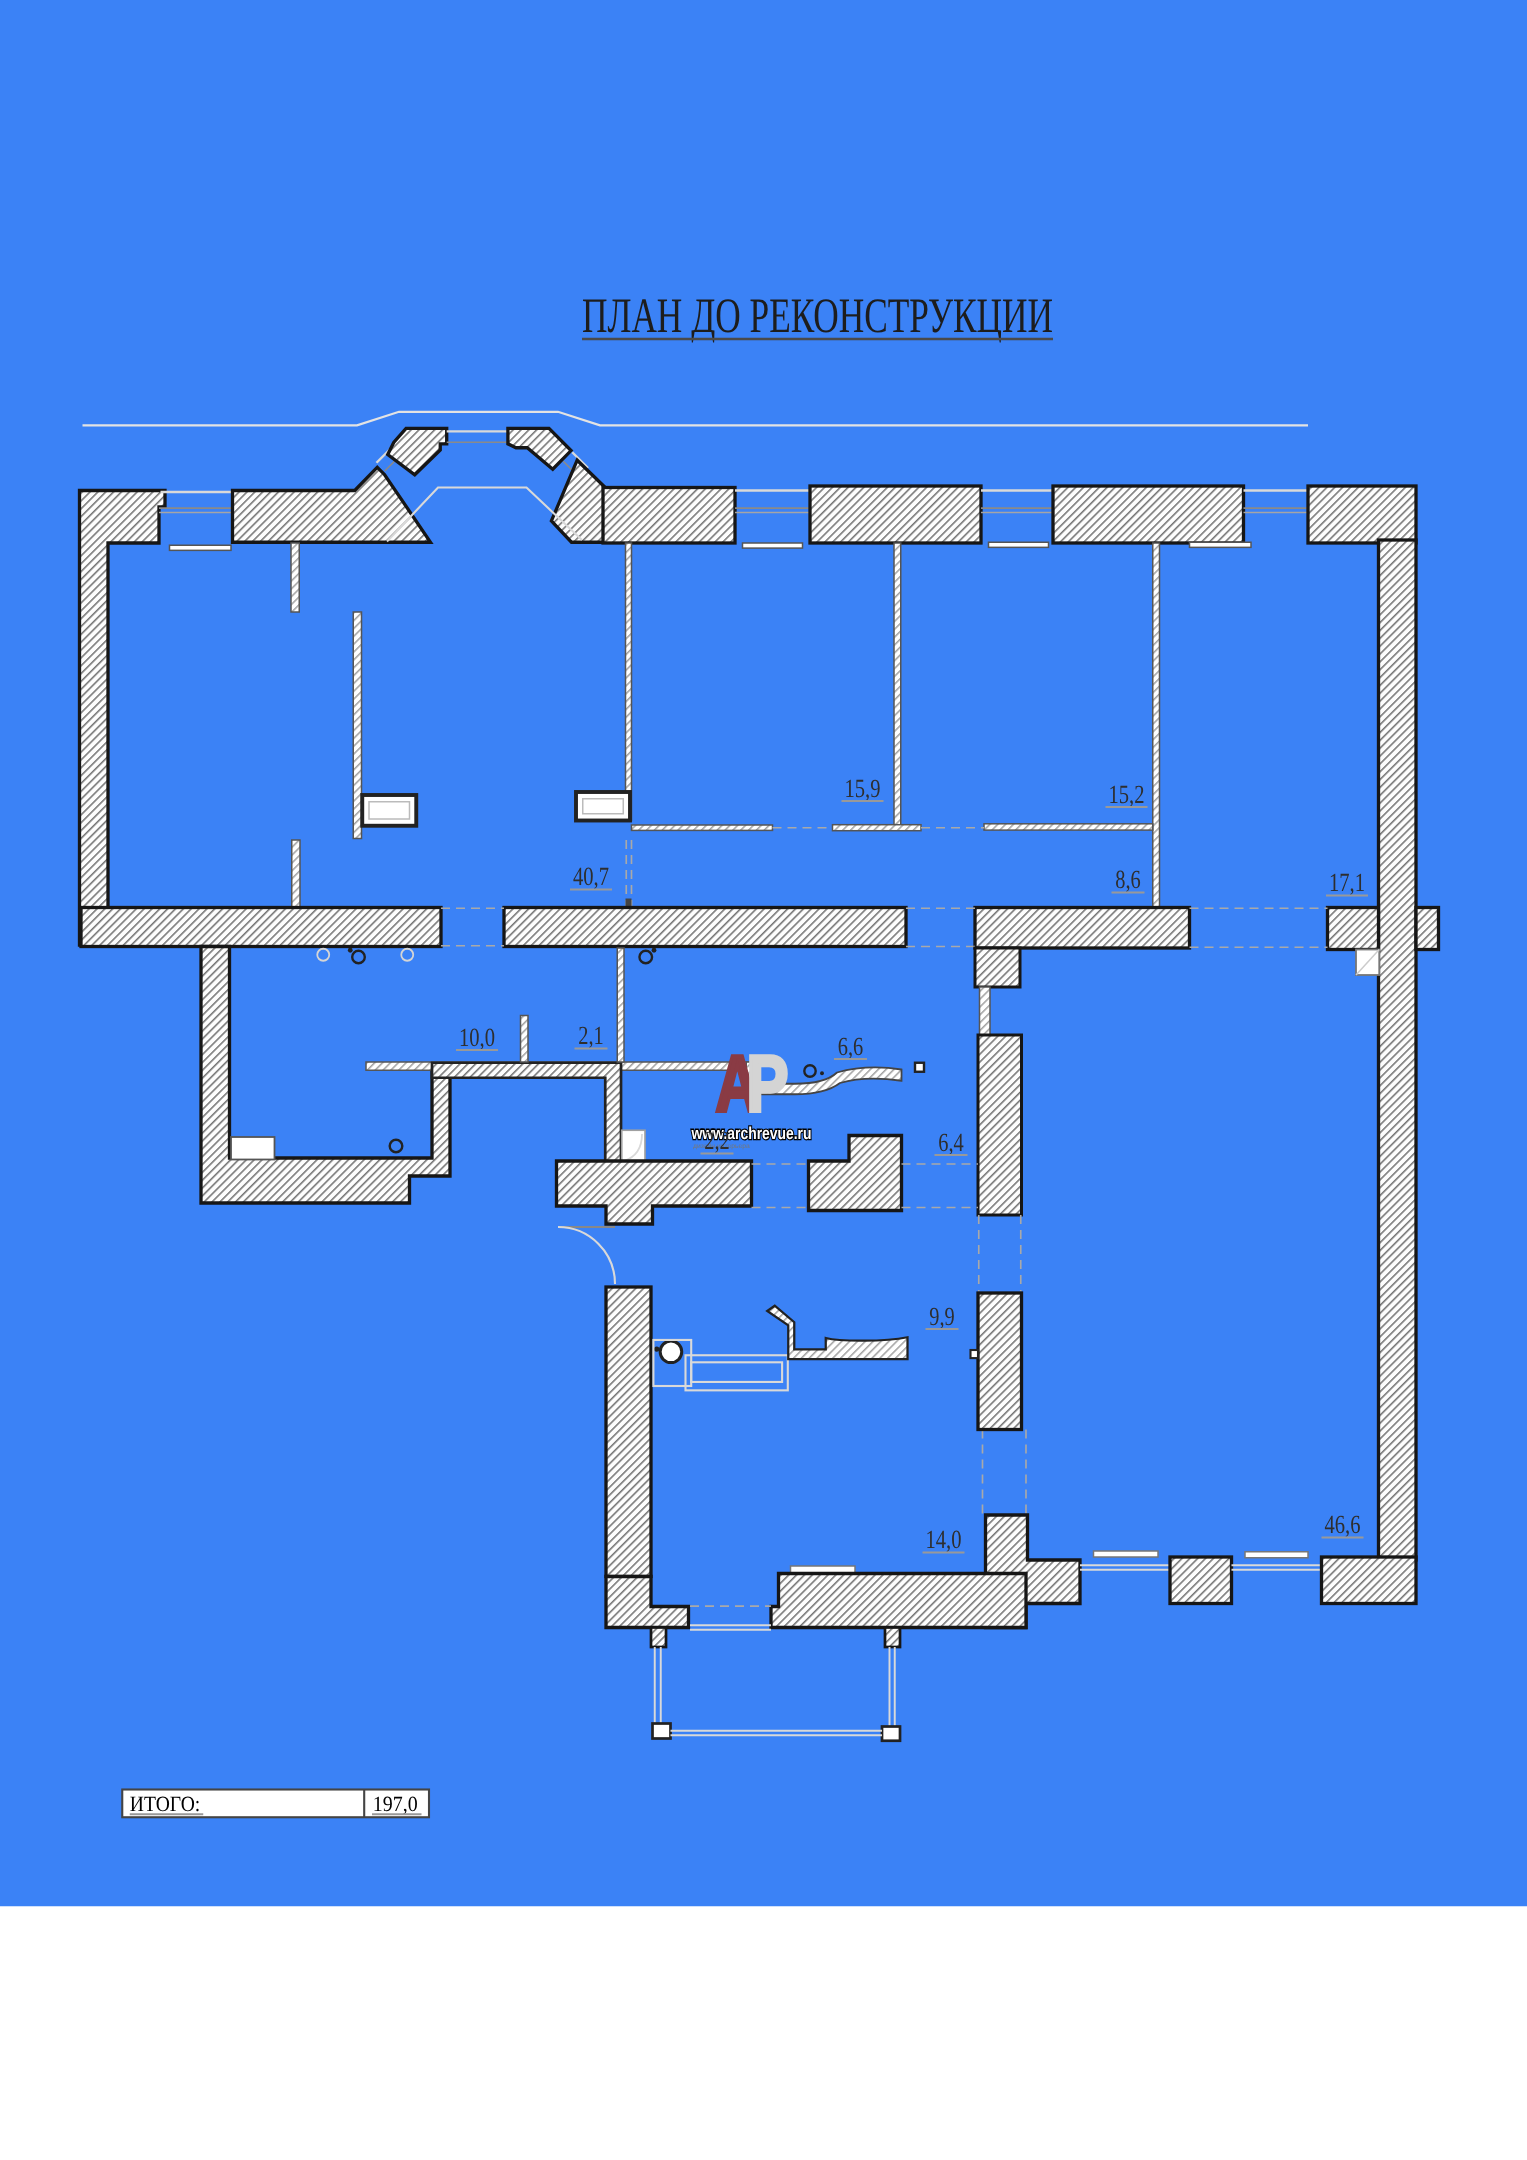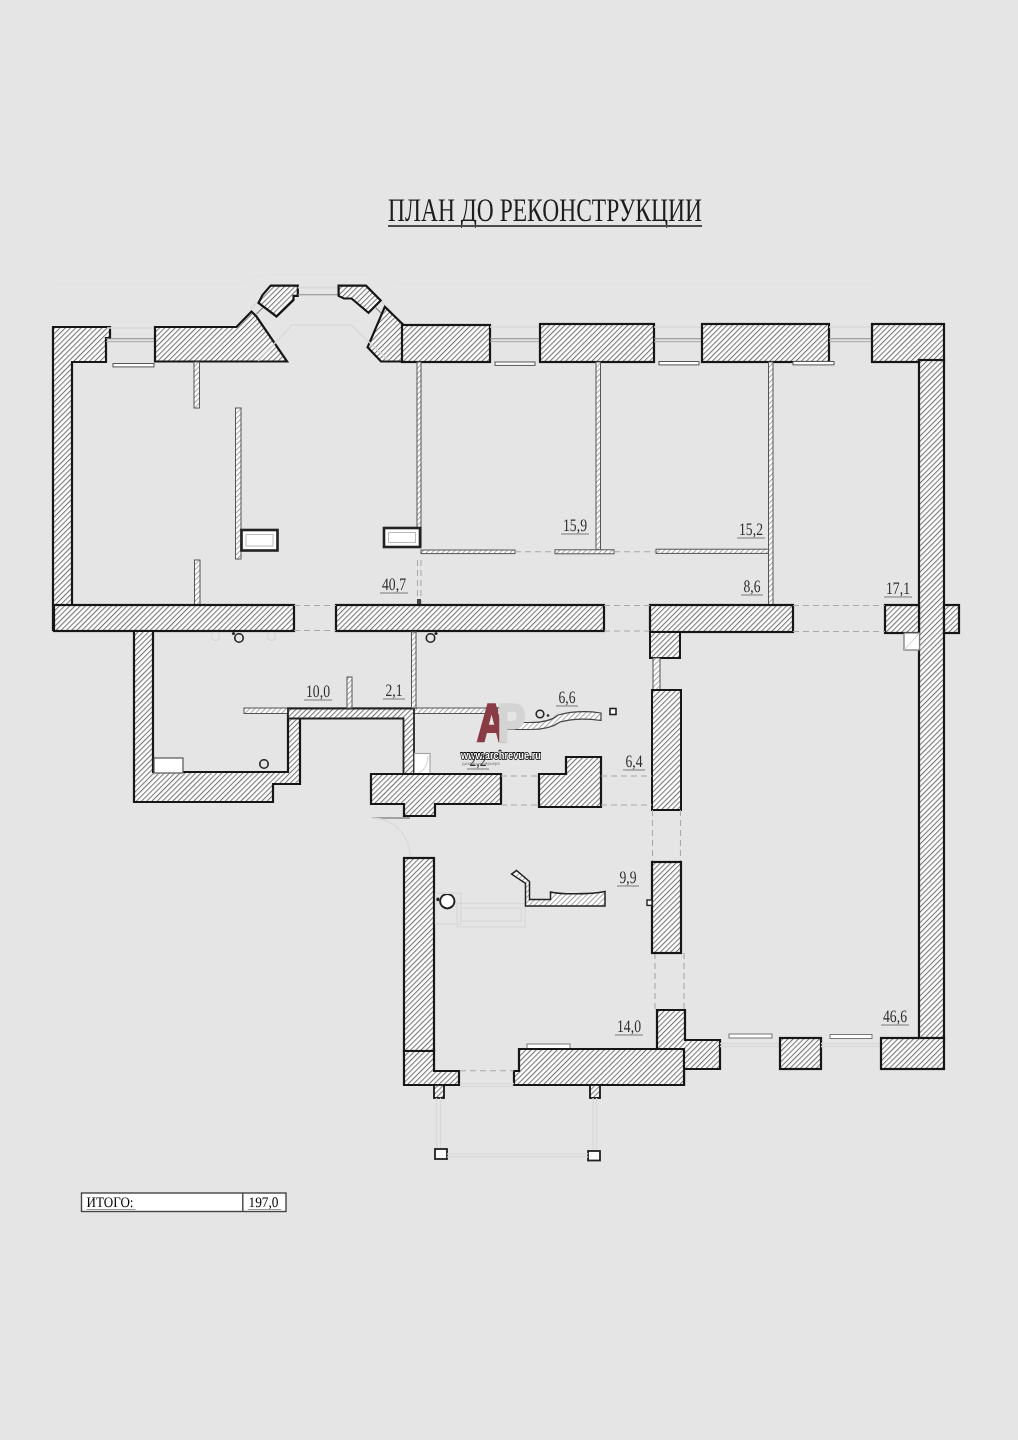--- a/index.html
+++ b/index.html
@@ -1,16 +1,16 @@
 <!DOCTYPE html>
 <html><head>
 <meta charset="utf-8">
 <style>
   html,body{margin:0;padding:0;background:#ffffff;}
-  .page{position:relative;width:1018px;height:1440px;background:#e5e5e5;overflow:hidden;
+  .page{position:relative;width:1018px;height:1271px;background:#3b82f6;overflow:hidden;
         font-family:"Liberation Serif", serif;}
   svg{position:absolute;left:0;top:0;} svg text{text-rendering:geometricPrecision;}
 </style>
 </head>
 <body>
 <div class="page">
 <svg width="1018" height="1440" viewBox="0 0 1018 1440">
 <defs>
   <pattern id="hW" patternUnits="userSpaceOnUse" width="3.7" height="3.7" patternTransform="rotate(-45)">
     <rect width="3.7" height="3.7" fill="#fdfdfd"></rect>

